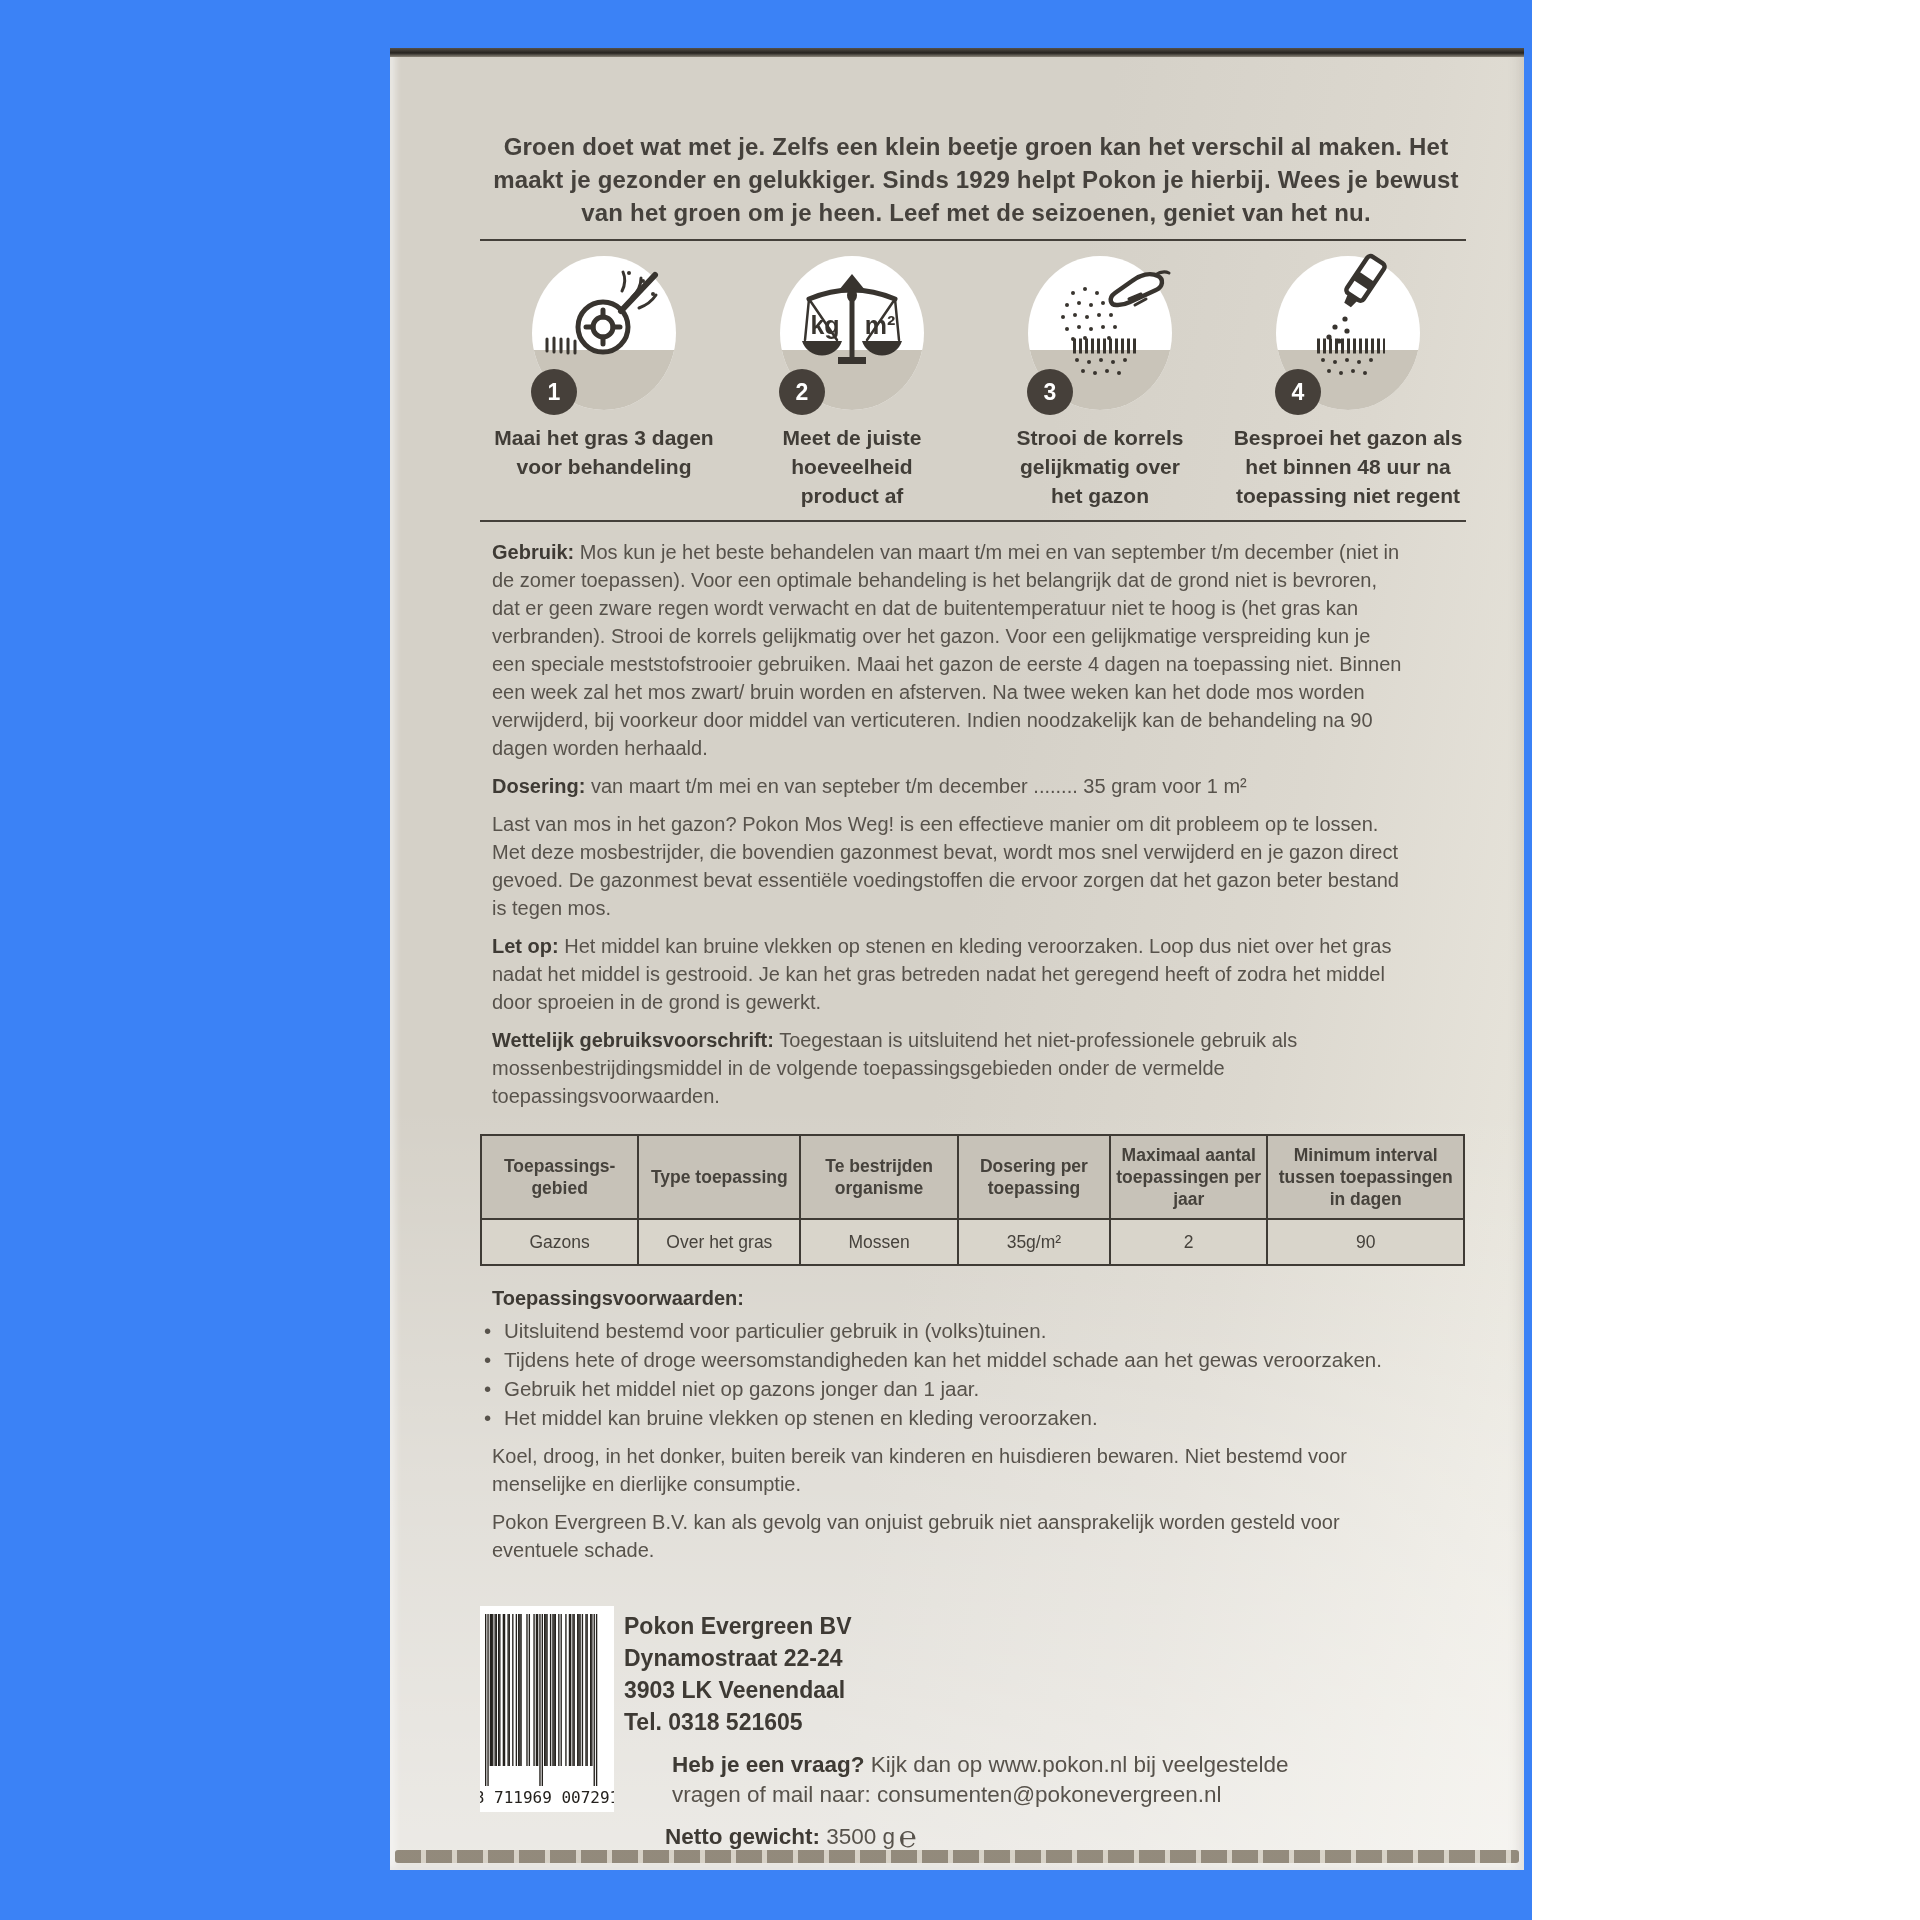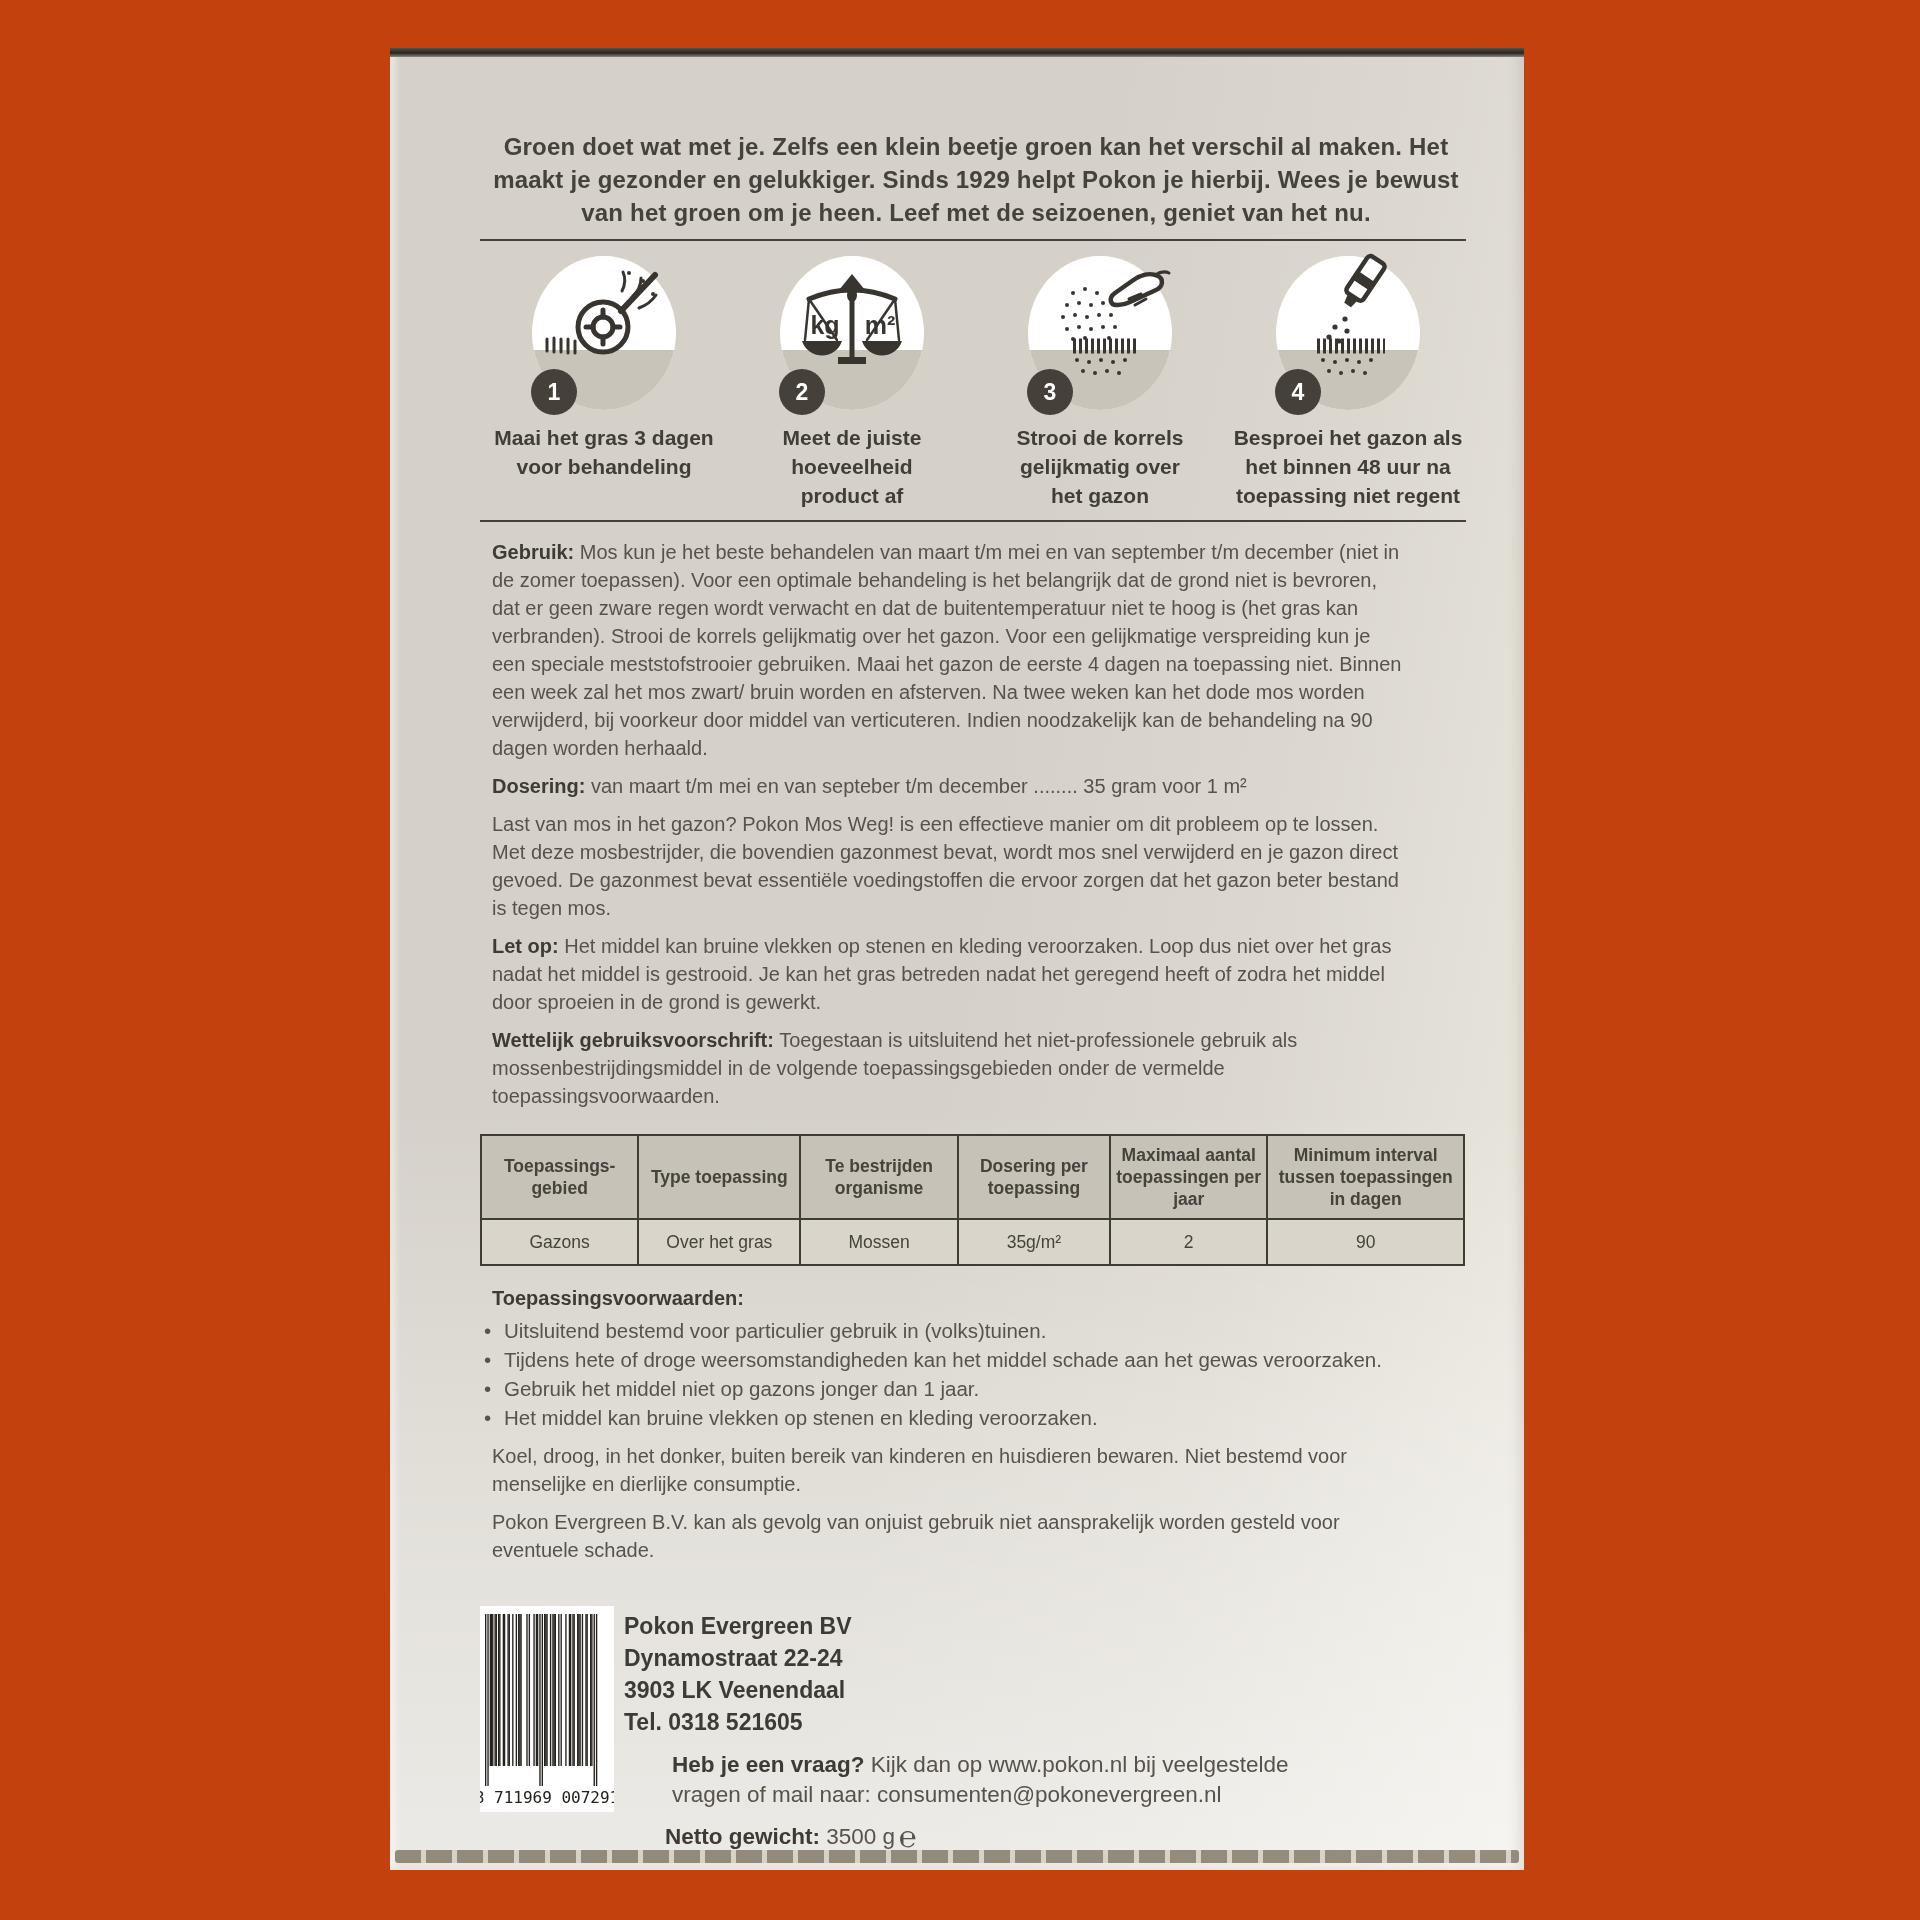--- a/index.html
+++ b/index.html
@@ -1,16 +1,16 @@
 <!DOCTYPE html>
 <html><head>
 <meta charset="utf-8">
 <style>
   html,body{margin:0;padding:0;background:#ffffff;}
-  .scene{position:relative;width:1920px;height:1920px;background:#c2410c;overflow:hidden;
+  .scene{position:relative;width:1532px;height:1920px;background:#3b82f6;overflow:hidden;
          font-family:"Liberation Sans","DejaVu Sans",sans-serif;}
   .box{position:absolute;left:390px;top:48px;width:1134px;height:1822px;
        background:
          linear-gradient(180deg,rgba(255,255,255,0) 58%,rgba(255,255,255,.30) 78%,rgba(255,255,255,.55) 100%),
          linear-gradient(100deg,#d5d1c8 50%,#dcd8cf 72%,#e7e4db 92%,#ebe8e0 100%);
        box-shadow: inset -5px 0 12px rgba(90,85,75,.14), inset 5px 0 7px rgba(255,255,255,.6);}
   .box-top-edge{position:absolute;top:0;left:0;right:0;height:9px;
        background:linear-gradient(180deg,#555048,#26231f 55%,#8c867a);}
   .corrugation{position:absolute;bottom:7px;left:5px;right:5px;height:13px;border-radius:3px;opacity:.8;
        background:repeating-linear-gradient(90deg,#7c7261 0 26px,#d2ccbf 26px 31px);}

